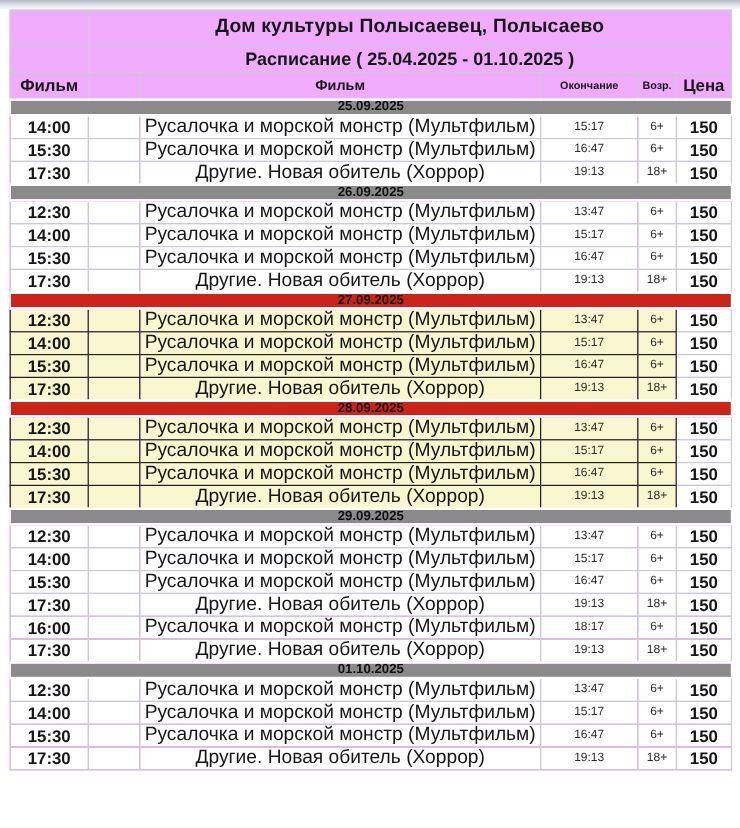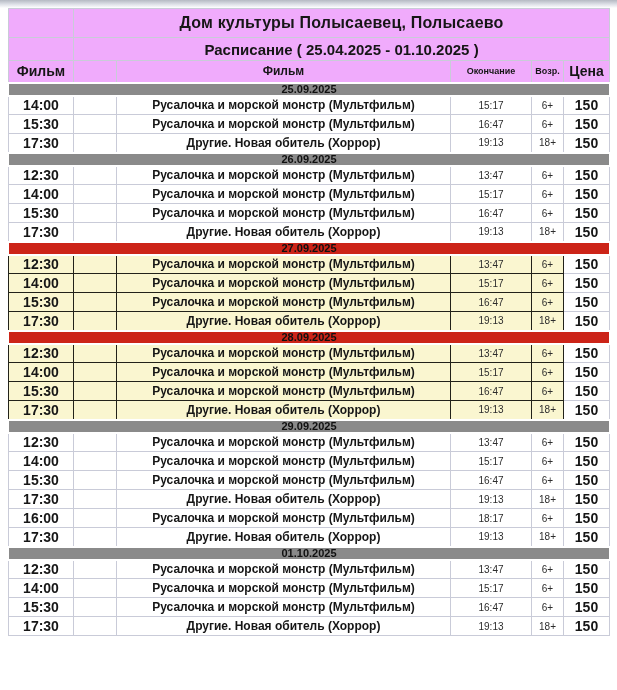--- a/index.html
+++ b/index.html
@@ -36,21 +36,21 @@
   
   tr.band td{
     height:11px;border:2px solid #ffffff;border-left:1px solid #ffffff;border-right:1px solid #ffffff;
     font-size:11px;font-weight:bold;color:#101010;line-height:11px;margin-top:44px;
   }
   tr.band.gray td{background:#8a8a8a;}
   tr.band.red td{background:#cc2418;box-shadow:-8px 0 0 #cc2418, 8px 0 0 #cc2418;}
   
   tr.show td{height:19px;background:#ffffff;}
   td.c-start{font-size:14px;font-weight:bold;}
-  td.c-film{font-size:12px;font-weight:bold;margin-top:37px;}
+  td.c-film{font-size:16px;font-weight:normal;margin-top:37px;}
   td.c-end{font-size:10px;color:#2c2c2c;}
   td.c-age{font-size:10px;color:#2c2c2c;}
   td.c-price{font-size:14px;font-weight:bold;}
   
   tr.show.weekend td{background:#faf6d0;border-color:#22221a;}
   tr.show.weekend td.c-price{background:#ffffff;border-top-color:#c9cbd8;border-bottom-color:#c9cbd8;border-right-color:#c9cbd8;border-left-color:#22221a;}
 </style>
 </head>
 <body>
 

